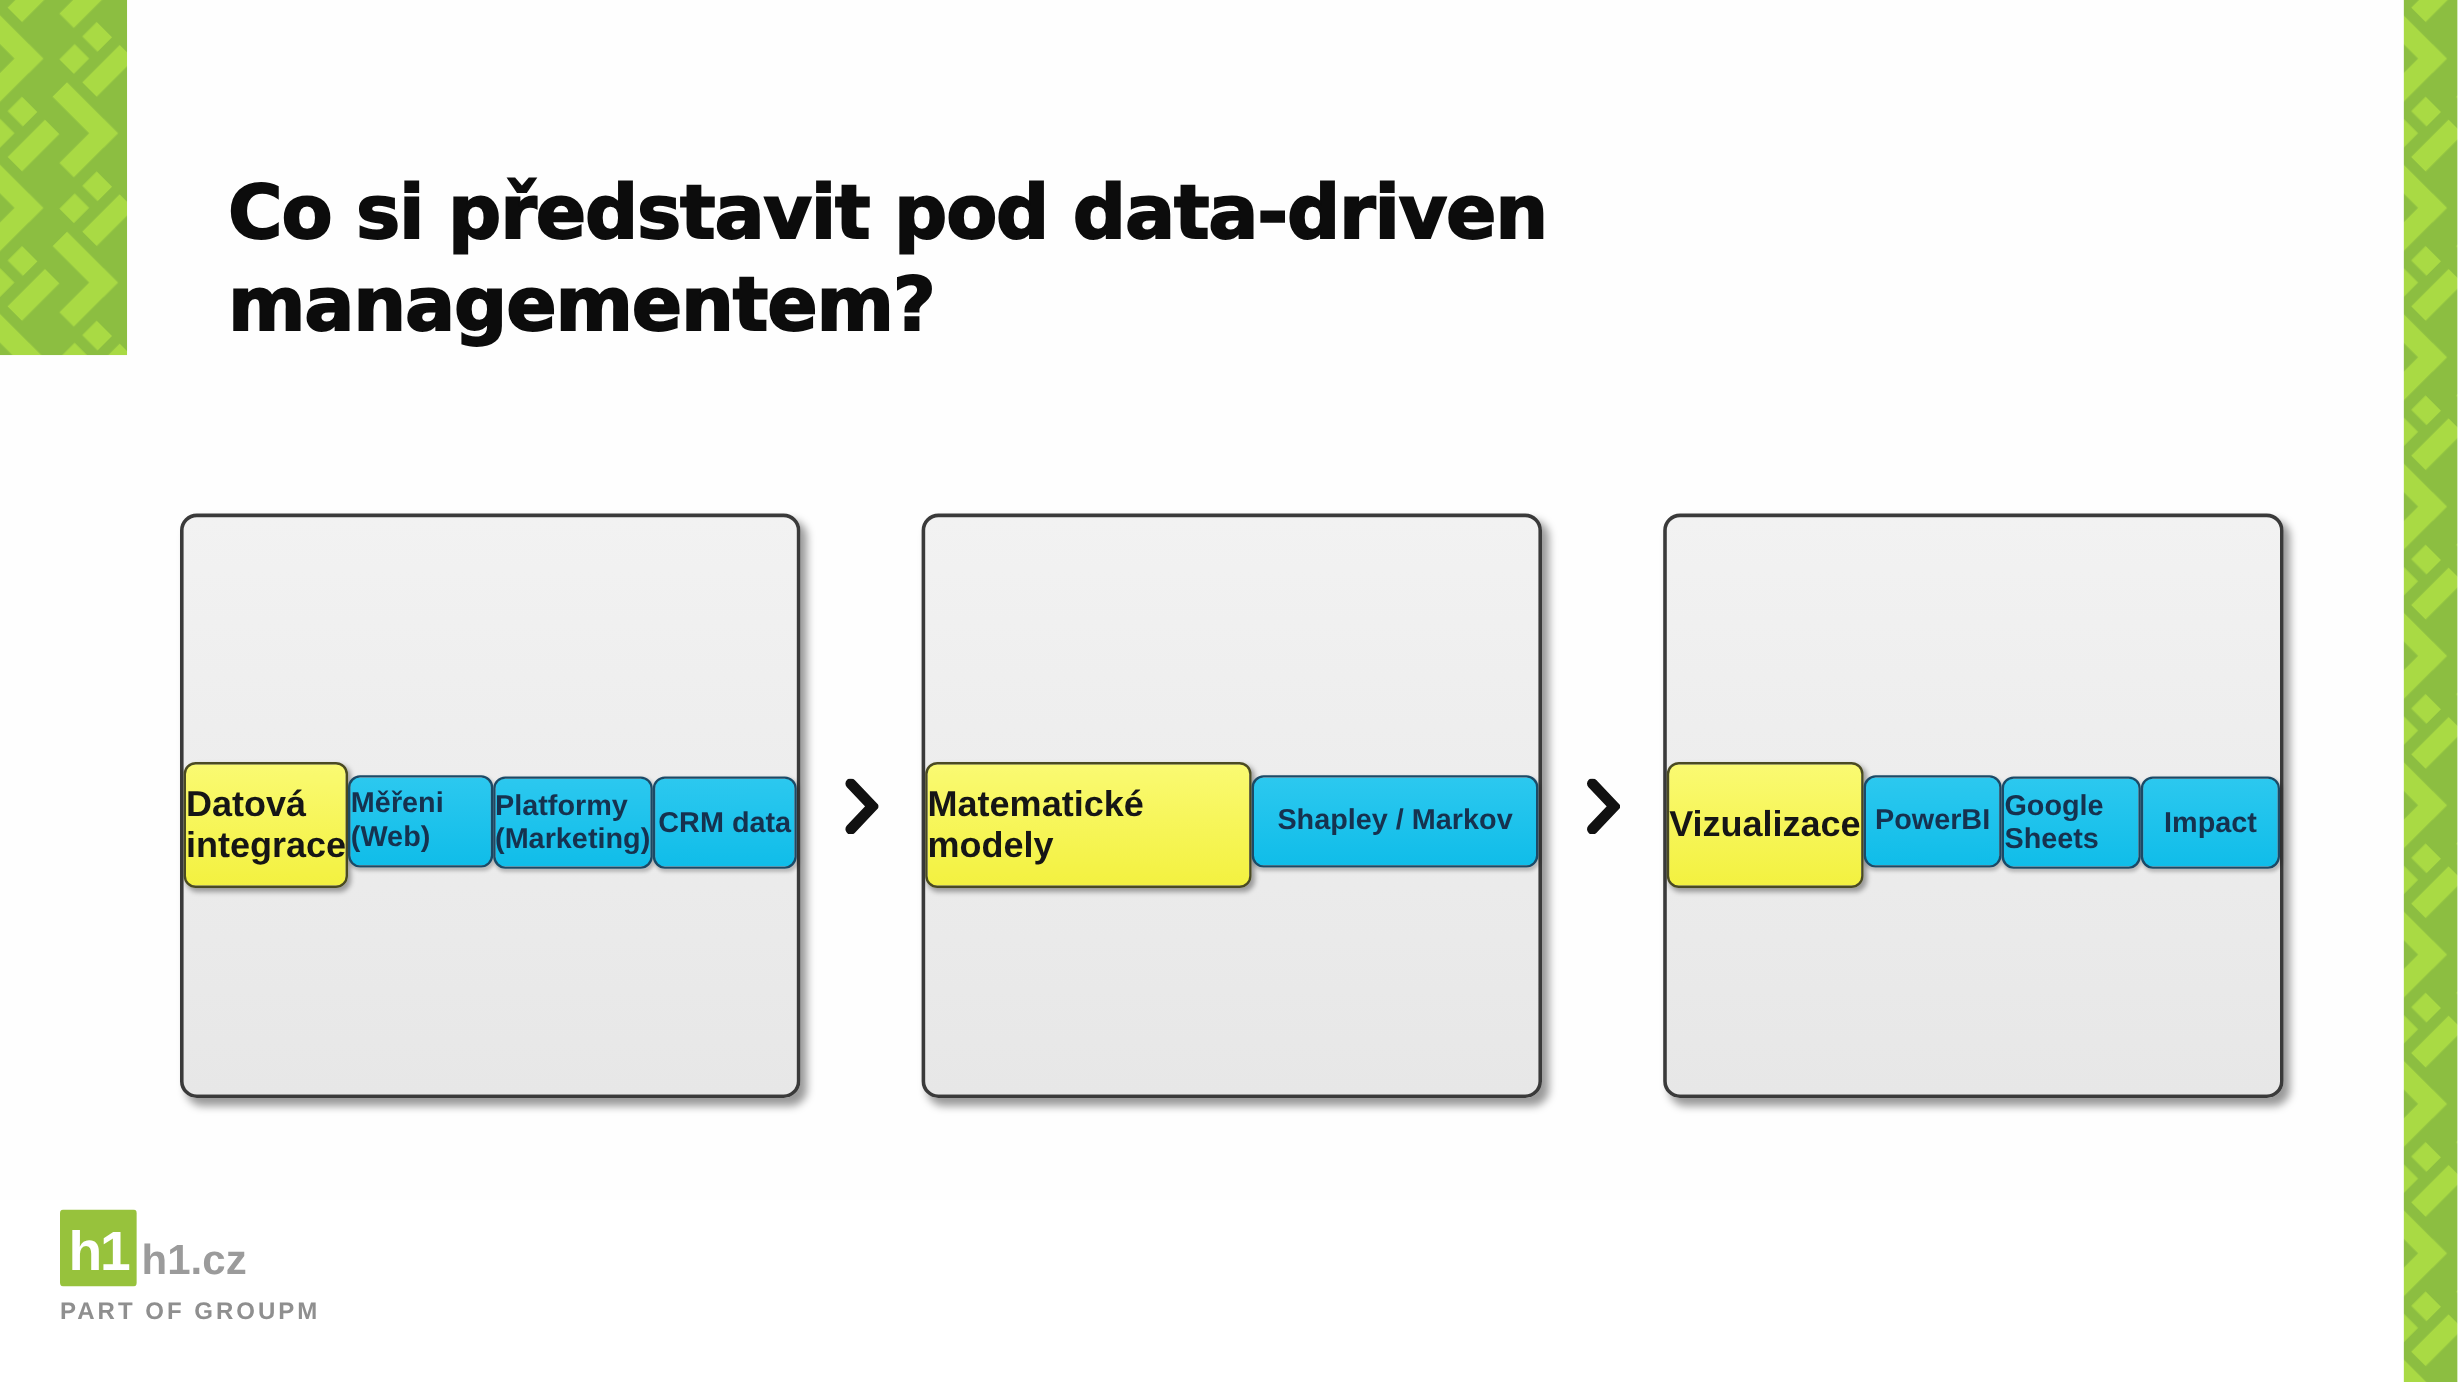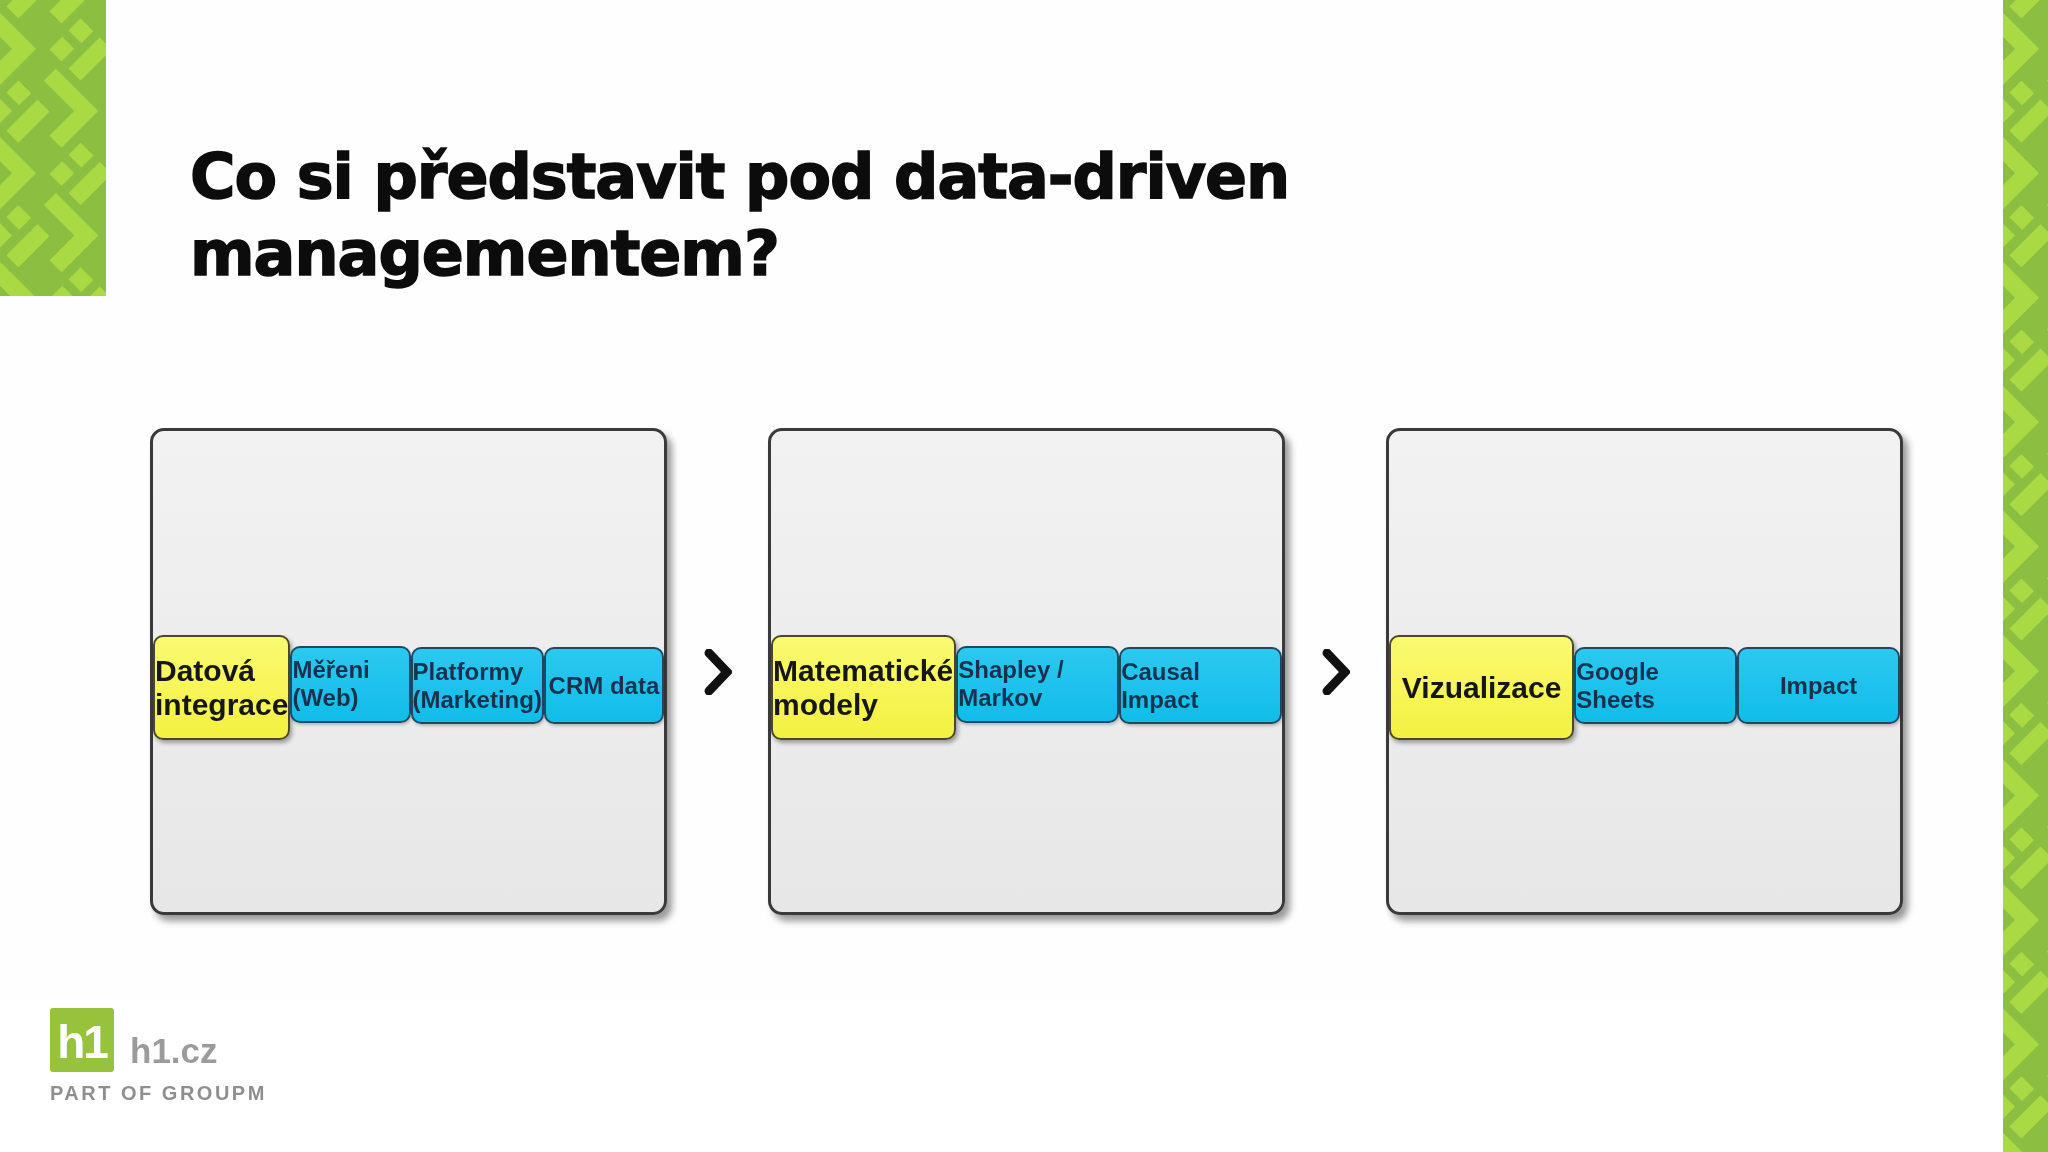--- a/index.html
+++ b/index.html
@@ -52,21 +52,21 @@
   }
   .panel-item.first{margin-top:25px;}
   .flow-arrow{flex:none;width:28px;height:46px;}
 
   
   .footer{position:absolute;left:50px;top:1008px;}
   .logo-row{display:flex;align-items:flex-end;}
   .logo-mark{width:64px;height:64px;flex:none;}
   .logo-text{
     font-size:35px;font-weight:bold;color:#9b9b9b;
-    margin-left:16px;margin-bottom:1px;letter-spacing:0px;
+    margin-left:4px;margin-bottom:1px;letter-spacing:0px;
   }
   .tagline{
     margin-top:10px;font-size:20px;font-weight:bold;color:#8f8f8f;
     letter-spacing:2.5px;
   }
 </style>
 </head>
 <body>
 
 <div id="slide">
@@ -113,29 +113,29 @@
       <div class="panel-item">CRM data</div>
     </div>
 
     <svg class="flow-arrow" viewBox="0 0 28 46" xmlns="http://www.w3.org/2000/svg">
       <polyline points="5,4 23,23 5,42" fill="none" stroke="#111111" stroke-width="9" stroke-linecap="round" stroke-linejoin="miter"></polyline>
     </svg>
 
     <div class="panel">
       <div class="panel-header">Matematické modely</div>
       <div class="panel-item first">Shapley / Markov</div>
-      <div class="panel-item">Causal Impact</div>
     </div>
 
     <svg class="flow-arrow" viewBox="0 0 28 46" xmlns="http://www.w3.org/2000/svg">
       <polyline points="5,4 23,23 5,42" fill="none" stroke="#111111" stroke-width="9" stroke-linecap="round" stroke-linejoin="miter"></polyline>
     </svg>
 
     <div class="panel">
       <div class="panel-header">Vizualizace</div>
+      <div class="panel-item first">PowerBI</div>
       <div class="panel-item">Google Sheets</div>
       <div class="panel-item">Impact</div>
     </div>
 
   </div>
 
   <div class="footer">
     <div class="logo-row">
       <svg class="logo-mark" viewBox="0 0 64 64" xmlns="http://www.w3.org/2000/svg">
         <rect width="64" height="64" rx="3" fill="#97C23C"></rect>

